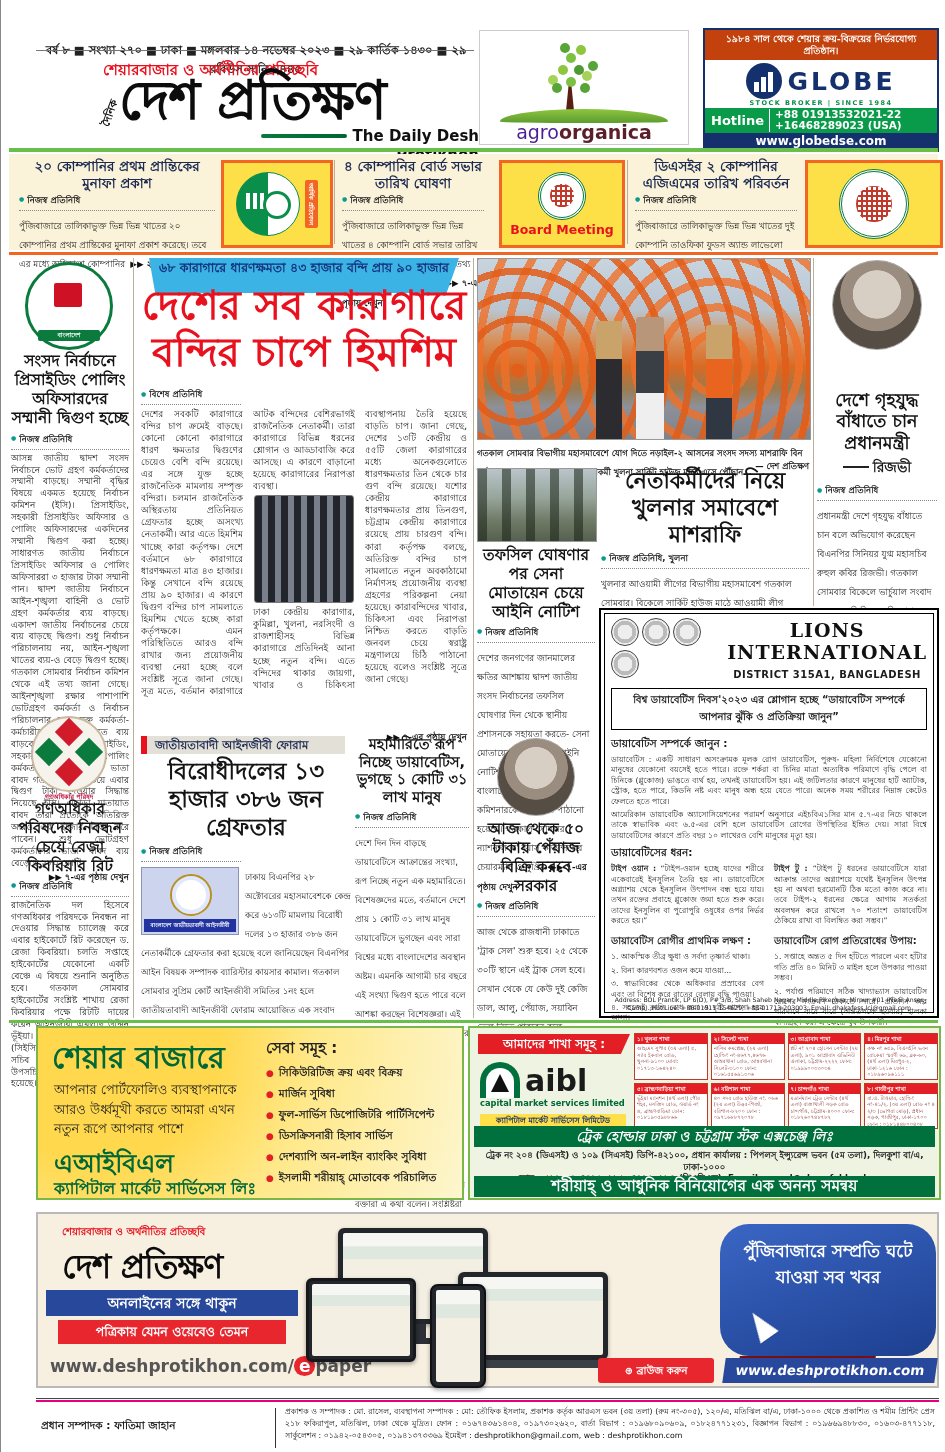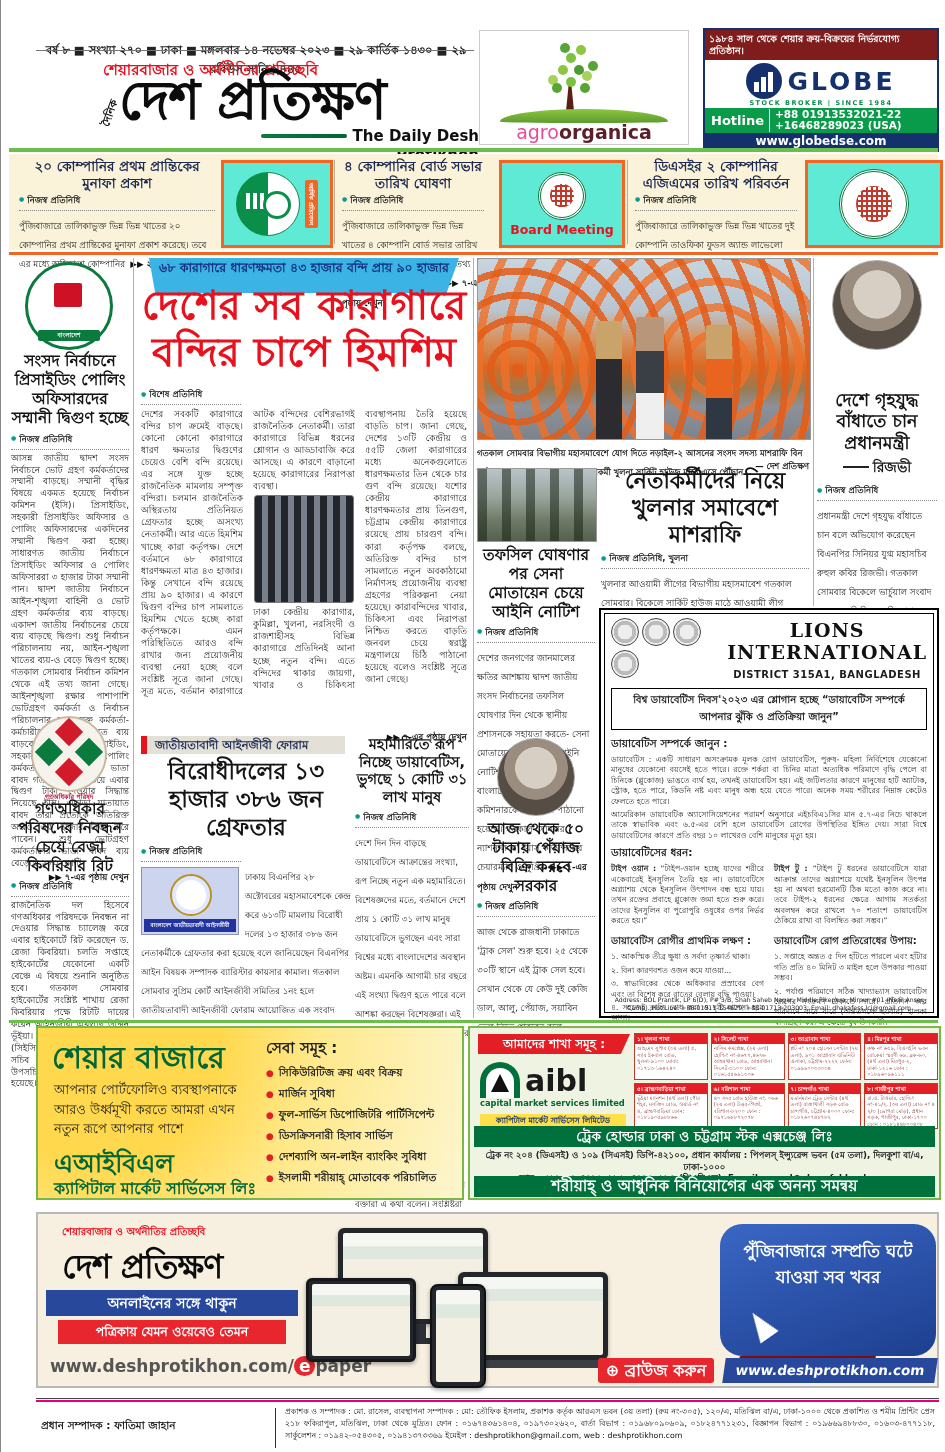--- a/index.html
+++ b/index.html
@@ -19,21 +19,21 @@
   
   .tagline{color:#e8121f;font-weight:bold;font-size:15px;}
   .mast-title{font-weight:800;font-size:54px;color:#0c0c0c;letter-spacing:-1px;line-height:1;}
   .daily-rot{position:absolute;transform:rotate(-70deg);font-size:11px;font-weight:bold;color:#0c0c0c;}
   .swoosh{display:inline-block;width:86px;height:4px;background:linear-gradient(90deg,#0a7a3d,#063); vertical-align:3px;margin-right:6px;border-radius:2px;}
   .mast-sub{font-weight:bold;font-size:15px;color:#101010;}
   
   .briefs{background:#faf3d9;}
   .bf-hd{font-size:13.5px;font-weight:bold;color:#1d2a52;text-align:center;line-height:1.25;}
   .bf-bd{font-size:8.8px;line-height:1.3;text-align:justify;}
-  .logo-box{background:#5eead4;border:3px solid #f26522;display:flex;align-items:center;justify-content:center;gap:5px;}
+  .logo-box{background:#fde047;border:3px solid #f26522;display:flex;align-items:center;justify-content:center;gap:5px;}
   
   .kicker{background:#3cb3e5;color:#13337e;font-weight:bold;font-size:12.5px;text-align:center;line-height:20px;
           clip-path:polygon(0 0,100% 0,96% 100%,2% 100%);}
   .lead-hd{color:#e8121f;font-weight:800;font-size:40px;text-align:center;line-height:1.18;}
   .cols3{column-count:3;column-gap:10px;}
   .prison{width:96%;height:106px;margin:3px auto;border:1px solid #777;border-radius:3px;
           background:repeating-linear-gradient(90deg,#22252b 0 7px,#79808c 7px 13px),linear-gradient(#555,#333);}
   
   .photo-lead{border:1px solid #999;
      background:
@@ -122,26 +122,26 @@
   <div class="abs mast-title" style="left:118px;top:74px;width:360px;">দেশ প্রতিক্ষণ</div>
   <div class="abs" style="left:218px;top:126px;width:260px;text-align:right;">
     <span class="swoosh"></span><span class="mast-sub">The Daily Desh Protikhon</span>
   </div>
 
   <div class="abs" style="left:478px;top:30px;width:208px;height:113px;background:#fff;border:1px solid #ccc;">
     <div class="abs" style="left:86px;top:52px;width:8px;height:28px;background:#5a1f12;clip-path:polygon(35% 0,65% 0,100% 100%,0 100%);"></div>
     <div class="tree-dots" style="left:72px;top:52px;"></div>
     <div class="abs" style="left:20px;top:78px;width:168px;height:14px;border-radius:50%/90% 90% 10% 10%;background:linear-gradient(#8ec63f,#5d9c2f);"></div>
     <div class="abs" style="left:0;top:90px;width:100%;text-align:center;font-size:19px;">
-      <span style="color:#ec4899;font-weight:normal;">agro</span><span style="color:#5a1f2a;font-weight:bold;">organica</span>
+      <span style="color:#4c1d95;font-weight:normal;">agro</span><span style="color:#5a1f2a;font-weight:bold;">organica</span>
     </div>
   </div>
 
   <div class="abs" style="left:702px;top:28px;width:232px;height:120px;border:2px solid #14316e;background:#fff;">
-    <div style="background:#7f1d1d;color:#fff;font-size:9.5px;font-weight:bold;text-align:left;padding:3px 4px;line-height:1.25;">১৯৮৪ সাল থেকে শেয়ার ক্রয়-বিক্রয়ের নির্ভরযোগ্য প্রতিষ্ঠান।</div>
+    <div style="background:#c2410c;color:#fff;font-size:9.5px;font-weight:bold;text-align:center;padding:3px 4px;line-height:1.25;">১৯৮৪ সাল থেকে শেয়ার ক্রয়-বিক্রয়ের নির্ভরযোগ্য প্রতিষ্ঠান।</div>
     <div style="text-align:center;padding:3px 0 1px;">
       <span class="gicon">
         <span class="b" style="left:8px;height:10px;"></span><span class="b" style="left:15px;height:15px;"></span><span class="b" style="left:22px;height:20px;"></span>
       </span>
       <span style="font-size:25px;font-weight:800;color:#14316e;letter-spacing:3px;vertical-align:middle;">GLOBE</span>
       <div style="font-size:6.5px;font-weight:bold;color:#0a8f4a;letter-spacing:1.5px;">STOCK BROKER  |  SINCE 1984</div>
     </div>
     <div style="background:#0a9b4a;color:#fff;display:flex;align-items:center;padding:1px 6px;gap:5px;">
       <span style="font-size:13px;font-weight:bold;">Hotline</span>
       <span style="border-left:1.5px solid #fff;padding-left:5px;line-height:1.1;">
@@ -417,21 +417,21 @@
           </div>
         <div class="branch">
             <div class="bt">৭। চান্দগাঁও শাখা</div>
             <div class="bx">মডার্নম্যান ট্রেড সেন্টার (৪র্থ তলা) রাজাখালী সড়ক রোড চান্দগাঁও, চট্টগ্রাম-৪০০০ ফোন: ০১৮২৬০৭৪৮৭৮২</div>
           </div>
         <div class="branch">
             <div class="bt">৮। গাজীপুর শাখা</div>
             <div class="bx">রা.এ. টাওয়ার, হোল্ডিং নং-৪১/২, (৩য় তলা) রোড নং ৪ ২/৩ (ভোগরা মোড়), প্রধান সড়ক, গাজীপুর, ঢাকা-১৭০০ ফোন : ০১৮১৪৪৮০০৪০৮</div>
           </div>
       </div>
-      <div class="abs greenbar" style="left:4px;top:98px;width:461px;height:21px;font-size:13.5px;line-height:21px;">ট্রেক হোল্ডার ঢাকা ও চট্টগ্রাম স্টক এক্সচেঞ্জ লিঃ</div>
+      <div class="abs greenbar" style="left:4px;top:98px;width:461px;height:21px;font-size:13.5px;line-height:21px;font-style:italic;">ট্রেক হোল্ডার ঢাকা ও চট্টগ্রাম স্টক এক্সচেঞ্জ লিঃ</div>
       <div class="abs ctr" style="left:4px;top:122px;width:461px;font-size:8.6px;font-weight:bold;color:#222;line-height:1.35;">
         <span>ট্রেক নং ২০৪ (ডিএসই) ও ১০৯ (সিএসই) ডিপি-৪২১০০, প্রধান কার্যালয় : পিপলস্ ইন্স্যুরেন্স ভবন (৫ম তলা), দিলকুশা বা/এ, ঢাকা-১০০০</span><br><span>ফোন : +৮৮-০২-৪৭৯৬০৯৮৬, ৪৭৯৬০৯৮৭ (পিএবিএক্স), E-mail : cmsd@al-arafahbank.com</span>
       </div>
       <div class="abs greenbar" style="left:4px;top:148px;width:461px;height:21px;font-size:15.5px;line-height:21px;">শরীয়াহ্ ও আধুনিক বিনিয়োগের এক অনন্য সমন্বয়</div>
     </div>
   </div>
 
   <div class="abs promo" style="left:35px;top:1212px;width:903px;height:176px;box-sizing:border-box;">
     <div class="abs" style="left:24px;top:10px;">
       <div style="color:#e8121f;font-weight:bold;font-size:10px;">শেয়ারবাজার ও অর্থনীতির প্রতিচ্ছবি</div>
@@ -453,24 +453,24 @@
         <div class="screen" style="inset:3px;"></div>
       </div>
     <div class="device" style="left:420px;top:58px;width:150px;height:88px;">
         <div class="screen"></div>
       </div>
     <div class="abs" style="left:406px;top:146px;width:178px;height:8px;background:#3a3e45;border-radius:0 0 8px 8px;"></div>
     <div class="device" style="left:392px;top:70px;width:52px;height:100px;border-radius:8px;border:2px solid #101114;">
         <div class="screen" style="inset:4px;"></div>
       </div>
 
-    <div class="abs rbox" style="left:682px;top:10px;width:216px;height:132px;font-size:17px;padding:14px 14px 0;box-sizing:border-box;line-height:1.55;">পুঁজিবাজারে সম্প্রতি ঘটে যাওয়া সব খবর</div>
+    <div class="abs rbox" style="left:682px;top:10px;width:216px;height:132px;font-size:17px;padding:14px 14px 0;box-sizing:border-box;line-height:1.55;border-radius:29px;">পুঁজিবাজারে সম্প্রতি ঘটে যাওয়া সব খবর</div>
     <div class="abs pointer" style="left:712px;top:96px;"></div>
     <div class="abs" style="left:700px;top:142px;width:136px;height:18px;background:#7a0c12;color:#fff;font-size:10px;font-weight:bold;text-align:center;line-height:18px;transform:skewX(-12deg);">একসাথে, এক ক্লিকে</div>
-    <div class="abs bar-red" style="left:560px;top:144px;width:116px;height:25px;font-size:16px;line-height:25px;border-radius:3px;"><span>⊕ </span><span>ব্রাউজ করুন</span></div>
+    <div class="abs bar-red" style="left:560px;top:144px;width:116px;height:25px;font-size:10px;line-height:25px;border-radius:3px;"><span>⊕ </span><span>ব্রাউজ করুন</span></div>
     <div class="abs bar-blue" style="left:686px;top:144px;width:212px;height:25px;font-size:13.5px;line-height:25px;transform:skewX(-8deg);">www.deshprotikhon.com</div>
   </div>
 
   <div class="abs" style="left:35px;top:1398px;width:903px;height:1px;background:#444;"></div>
   <div class="abs" style="left:35px;top:1400px;width:903px;height:2px;background:#e6007e;"></div>
   <div class="abs" style="left:40px;top:1418px;width:228px;font-size:10.5px;font-weight:bold;">প্রধান সম্পাদক : ফাতিমা জাহান</div>
   <div class="abs" style="left:274px;top:1408px;width:1px;height:40px;background:#333;"></div>
   <div class="abs foot" style="left:284px;top:1406px;width:650px;">
     <span>প্রকাশক ও সম্পাদক : মো. রাসেল, ব্যবস্থাপনা সম্পাদক : মো: তৌফিক ইসলাম, প্রকাশক কর্তৃক আরএস ভবন (৩য় তলা) (রুম নং-৩০৫), ১২০/এ, মতিঝিল বা/এ, ঢাকা-১০০০ থেকে প্রকাশিত ও শমীম প্রিন্টিং প্রেস ২১৮ ফকিরাপুল, মতিঝিল, ঢাকা থেকে মুদ্রিত।</span> <span>ফোন : ০১৬৭৪৩৬১৪০৪, ০১৯৭৩০২৬২০, বার্তা বিভাগ : ০১৯৬৮০৯০৬০৯, ০১৮২৪৭৭১২৩১, বিজ্ঞাপন বিভাগ : ০১৯৬৬৯৪৮৮৩০, ০১৬০৩-৪৭৭১১৮, সার্কুলেশন : ০১৯৪২-০৫৪৩০৫, ০১৯৪১৩৭৩৩৬৯ ইমেইল : deshprotikhon@gmail.com, web : deshprotikhon.com</span>
   </div>

